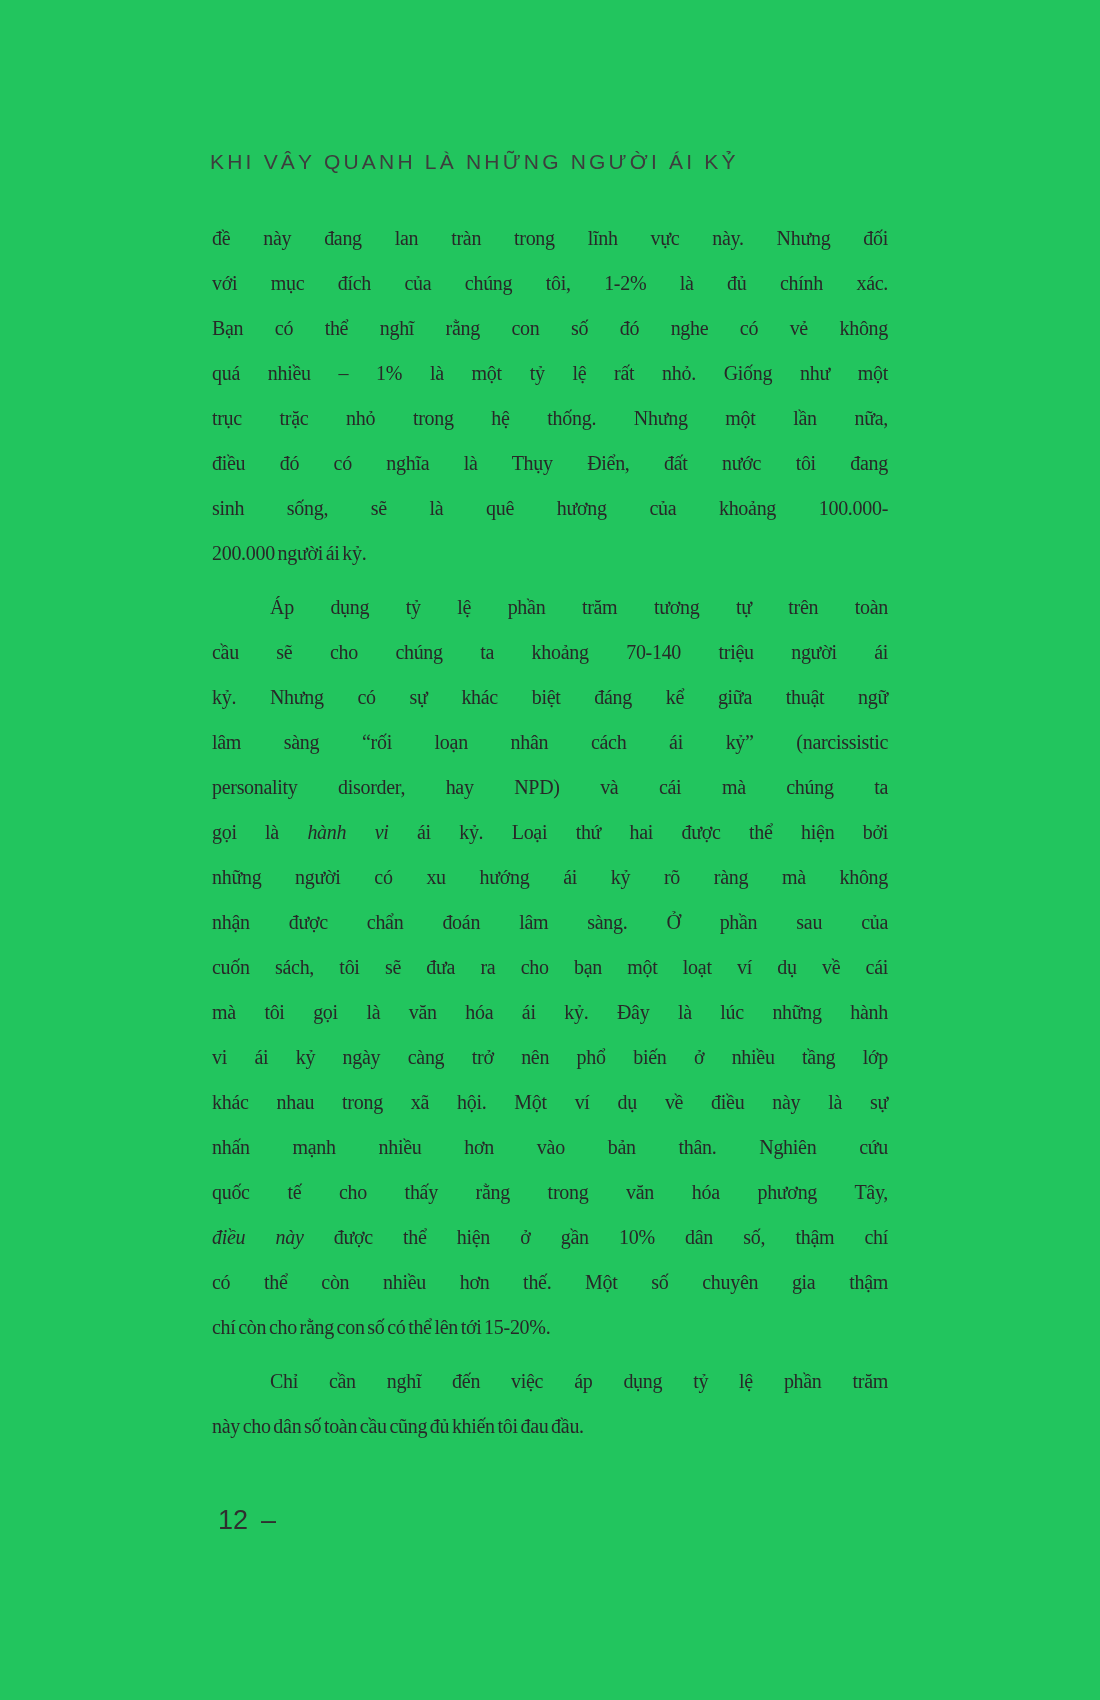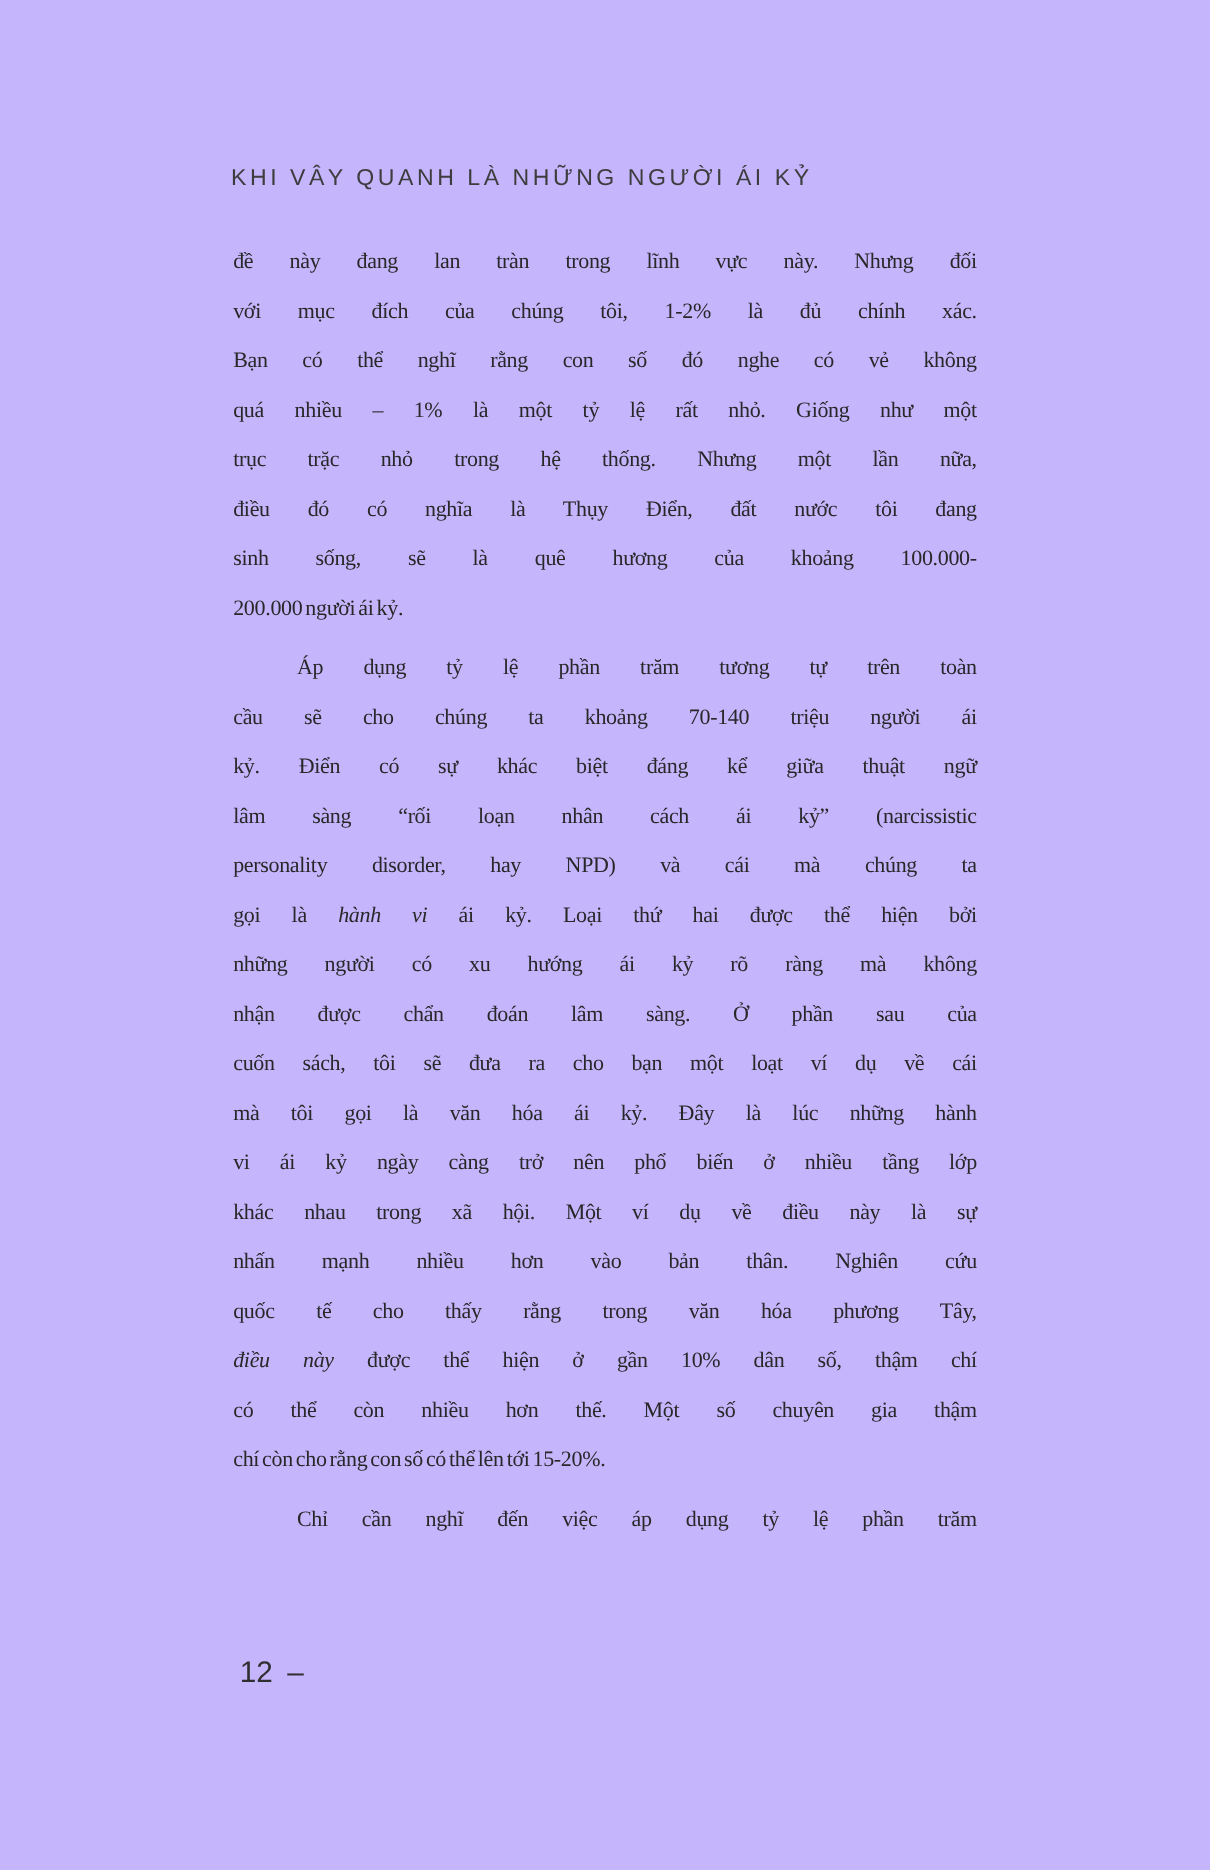--- a/index.html
+++ b/index.html
@@ -2,21 +2,21 @@
 <html><head>
 <meta charset="utf-8">
 <style>
   html, body { margin: 0; padding: 0; }
   body { background: #e8e8e8; }
   .page {
     position: relative;
     width: 1100px;
     height: 1700px;
     margin: 0 auto;
-    background: #c4b5fd;
+    background: #22c55e;
     overflow: hidden;
   }
   .running-head {
     position: absolute;
     left: 210px;
     top: 150px;
     font-family: "Liberation Sans", sans-serif;
     font-size: 21px;
     letter-spacing: 3.2px;
     font-weight: 400;
@@ -70,37 +70,38 @@
         <div class="line"><span>Bạn có thể nghĩ rằng con số đó nghe có vẻ không</span></div>
         <div class="line"><span>quá nhiều – 1% là một tỷ lệ rất nhỏ. Giống như một</span></div>
         <div class="line"><span>trục trặc nhỏ trong hệ thống. Nhưng một lần nữa,</span></div>
         <div class="line"><span>điều đó có nghĩa là Thụy Điển, đất nước tôi đang</span></div>
         <div class="line"><span>sinh sống, sẽ là quê hương của khoảng 100.000-</span></div>
         <div class="line last"><span>200.000 người ái kỷ.</span></div>
       </div>
       <div class="para indent">
         <div class="line"><span>Áp dụng tỷ lệ phần trăm tương tự trên toàn</span></div>
         <div class="line"><span>cầu sẽ cho chúng ta khoảng 70-140 triệu người ái</span></div>
-        <div class="line"><span>kỷ. Điển có sự khác biệt đáng kể giữa thuật ngữ</span></div>
+        <div class="line"><span>kỷ. Nhưng có sự khác biệt đáng kể giữa thuật ngữ</span></div>
         <div class="line"><span>lâm sàng “rối loạn nhân cách ái kỷ” (narcissistic</span></div>
         <div class="line"><span>personality disorder, hay NPD) và cái mà chúng ta</span></div>
         <div class="line"><span>gọi là </span><em>hành vi</em><span> ái kỷ. Loại thứ hai được thể hiện bởi</span></div>
         <div class="line"><span>những người có xu hướng ái kỷ rõ ràng mà không</span></div>
         <div class="line"><span>nhận được chẩn đoán lâm sàng. Ở phần sau của</span></div>
         <div class="line"><span>cuốn sách, tôi sẽ đưa ra cho bạn một loạt ví dụ về cái</span></div>
         <div class="line"><span>mà tôi gọi là văn hóa ái kỷ. Đây là lúc những hành</span></div>
         <div class="line"><span>vi ái kỷ ngày càng trở nên phổ biến ở nhiều tầng lớp</span></div>
         <div class="line"><span>khác nhau trong xã hội. Một ví dụ về điều này là sự</span></div>
         <div class="line"><span>nhấn mạnh nhiều hơn vào bản thân. Nghiên cứu</span></div>
         <div class="line"><span>quốc tế cho thấy rằng trong văn hóa phương Tây,</span></div>
         <div class="line"><em>điều này</em><span> được thể hiện ở gần 10% dân số, thậm chí</span></div>
         <div class="line"><span>có thể còn nhiều hơn thế. Một số chuyên gia thậm</span></div>
         <div class="line last"><span>chí còn cho rằng con số có thể lên tới 15-20%.</span></div>
       </div>
       <div class="para indent">
         <div class="line"><span>Chỉ cần nghĩ đến việc áp dụng tỷ lệ phần trăm</span></div>
+        <div class="line last"><span>này cho dân số toàn cầu cũng đủ khiến tôi đau đầu.</span></div>
       </div>
     </div>
 
   <div class="page-footer">
     <span class="num">12</span><span class="dash">–</span>
   </div>
 </div>
 
 </body></html>

